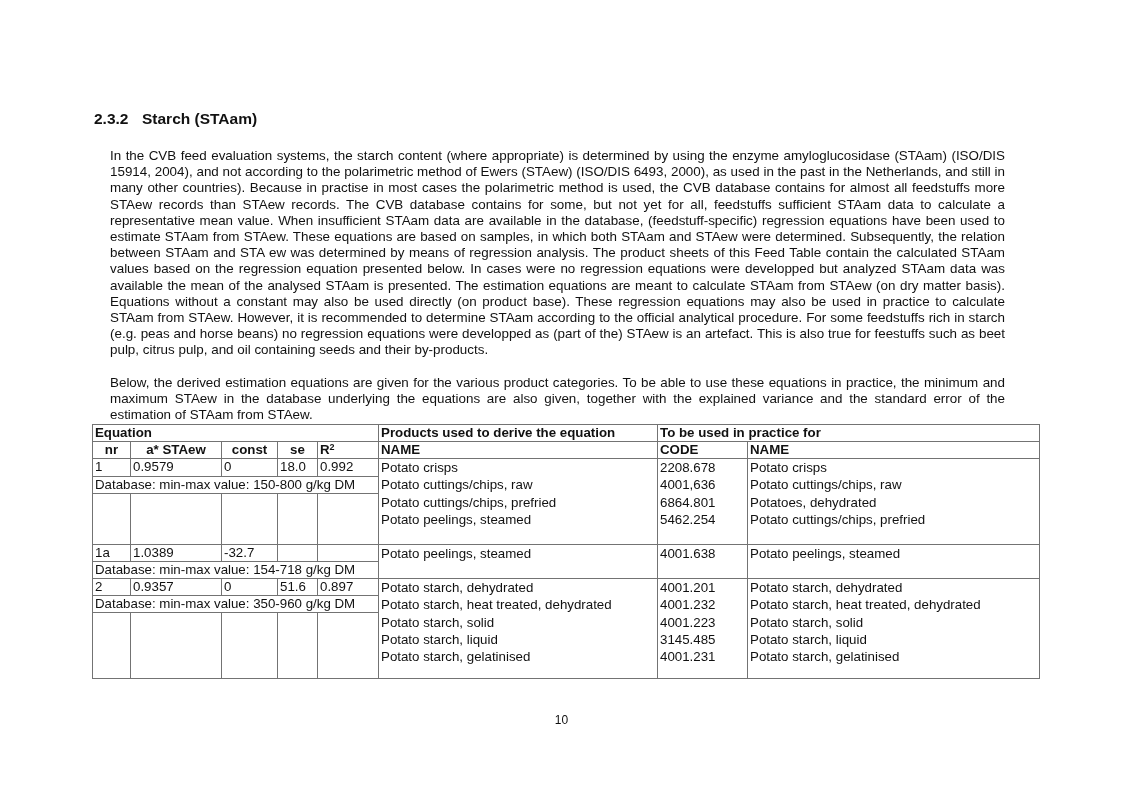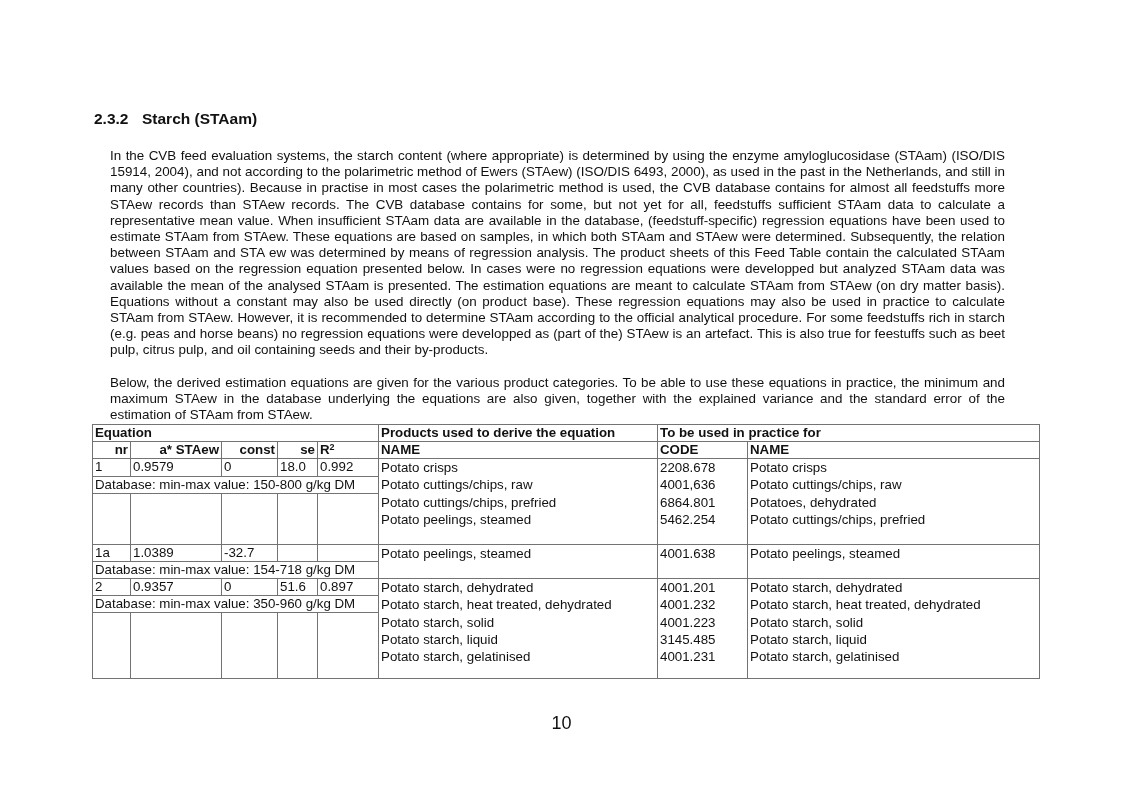--- a/index.html
+++ b/index.html
@@ -20,26 +20,26 @@
     .para p.last { text-align: left; }
     table.eq {
       position: absolute; left: 92px; top: 424px; width: 947px;
       border-collapse: collapse; font-size: 13.3px; table-layout: fixed;
     }
     table.eq td {
       border: 1px solid #737373; padding: 0 2px; height: 16px; line-height: 16px;
       vertical-align: top; white-space: nowrap; overflow: hidden;
     }
     table.eq .b { font-weight: bold; }
-    table.eq .c { text-align: right; }
+    table.eq .c { text-align: center; }
     table.eq .r { text-align: left; padding-right: 6px; }
     table.eq td.multi { line-height: 17.3px; }
     .pageno {
       position: absolute; left: 0; width: 1123px; top: 713px;
-      text-align: center; font-size: 18px;
+      text-align: center; font-size: 12px;
     }
     sup { font-size: 9px; vertical-align: top; position: relative; top: -3px; }
   </style>
 </head>
 <body>
 
 <h2 class="heading">
   <span class="num">2.3.2</span><span>Starch (STAam)</span>
 </h2>
 

